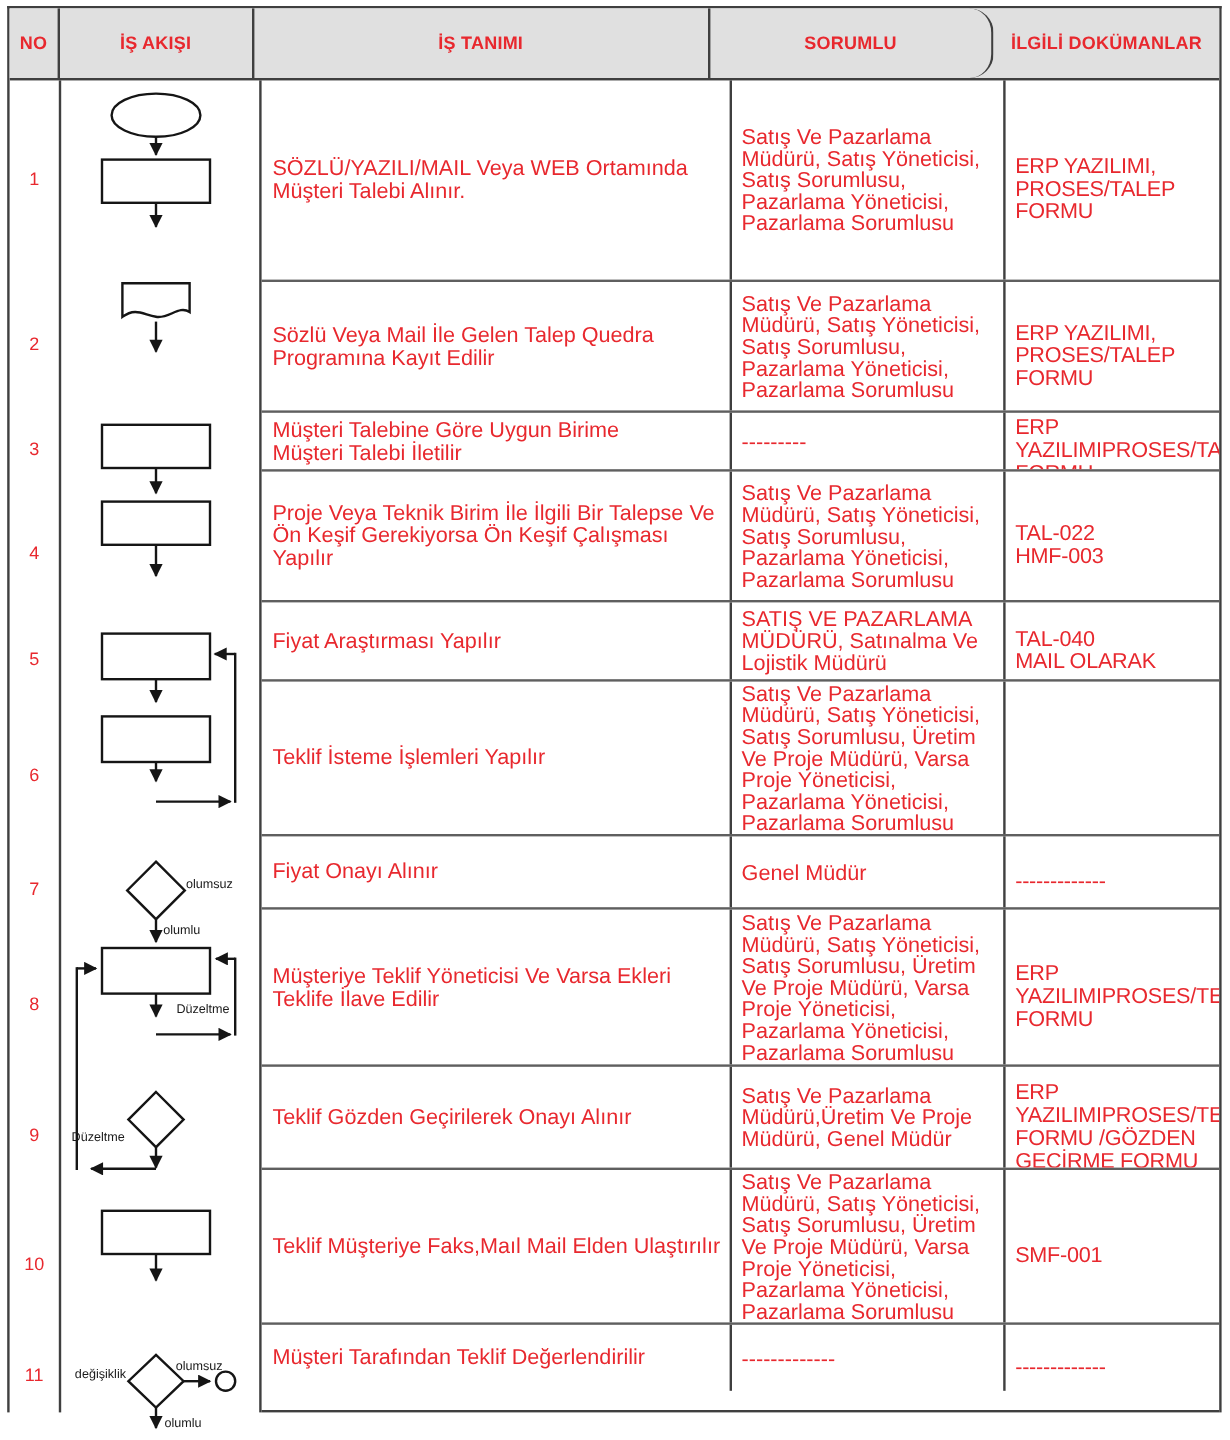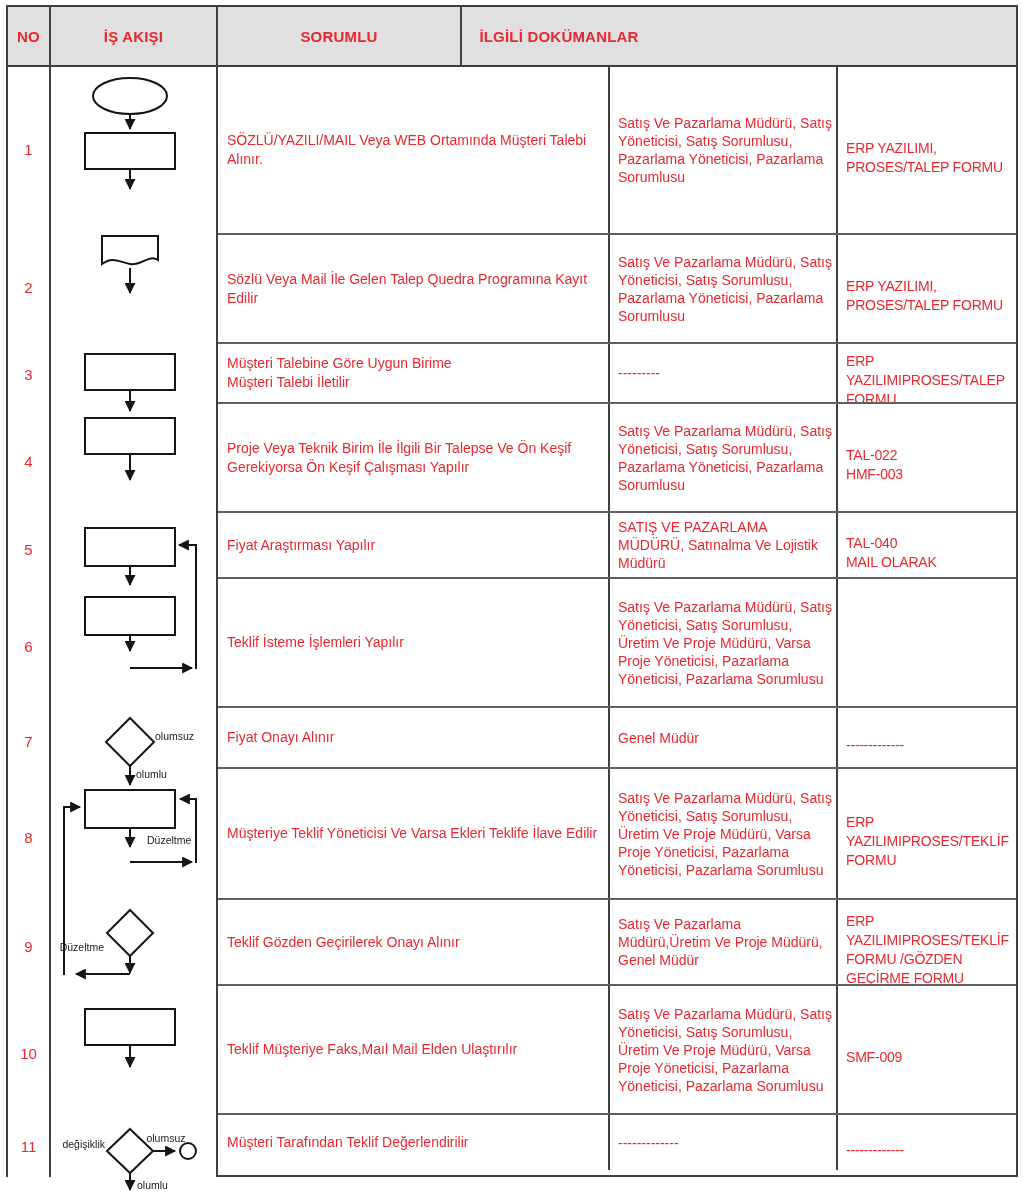--- a/index.html
+++ b/index.html
@@ -13,55 +13,56 @@
   }
   
   .thead{display:flex;height:58px;background:var(--header-bg);border-bottom:2px solid var(--line);}
   .th{
     box-sizing:border-box;display:flex;align-items:center;justify-content:center;
     color:var(--red);font-weight:bold;font-size:15px;letter-spacing:.2px;
   }
   .th-no{width:43px;border-right:2px solid var(--line);}
   .th-akis{width:167px;border-right:2px solid var(--line);}
   .th-tanim{width:392px;border-right:2px solid var(--line);}
-  .th-sorumlu{width:244px;border-right:2px solid var(--line);}
+  .th-sorumlu{width:244px;border-right:2px solid var(--line);border-radius:20px;}
   .th-dokuman{width:194px;}
   
   .tbody{display:flex;height:1110px;}
   .no-col{width:43px;position:relative;border-right:2px solid var(--line);box-sizing:border-box;}
   .no-num{position:absolute;left:0;width:100%;text-align:center;color:var(--red);font-size:15px;}
   .n1{top:74px}.n2{top:212px}.n3{top:299px}.n4{top:386px}.n5{top:474px}
   .n6{top:571px}.n7{top:666px}.n8{top:762px}.n9{top:871px}.n10{top:978px}.n11{top:1071px}
   .flow-col{width:167px;border-right:2px solid var(--line);box-sizing:border-box;overflow:visible;}
   .flow-col svg{display:block;overflow:visible;}
   .rows-area{width:798px;border-bottom:2px solid var(--line);box-sizing:border-box;}
   .trow{display:flex;border-bottom:2px solid #5f5f5f;box-sizing:border-box;}
   .trow:last-child{border-bottom:none;}
-  .r1{height:168px}.r2{height:109px}.r3{height:60px}.r4{height:109px}.r5{height:66px}
+  .r1{height:168px}.r2{height:109px}.r3{height:49px}.r4{height:109px}.r5{height:66px}
   .r6{height:129px}.r7{height:61px}.r8{height:131px}.r9{height:86px}.r10{height:129px}.r11{height:55px}
   .cell{
     box-sizing:border-box;display:flex;align-items:center;
-    color:var(--red);font-size:14px;white-space:pre-line;overflow:hidden;
+    color:var(--red);font-size:18px;white-space:pre-line;overflow:hidden;
   }
   .tanim{width:392px;border-right:2px solid var(--line);padding:2px 4px 2px 9px;line-height:19px;}
   .sorumlu{width:228px;border-right:2px solid var(--line);padding:2px 3px 2px 8px;line-height:18px;}
   .dokuman{width:178px;padding:17px 2px 2px 8px;line-height:19px;letter-spacing:-0.2px;}
   
   .fshape{fill:#ffffff;stroke:#151515;stroke-width:2px;}
   .fline{fill:none;stroke:#151515;stroke-width:2px;}
   .flabel{fill:#1a1a1a;font-family:"Liberation Sans",sans-serif;font-size:10.5px;}
 </style>
 </head>
 <body>
 
 <div class="doc-table">
 
   <div class="thead">
     <div class="th th-no">NO</div>
     <div class="th th-akis">İŞ AKIŞI</div>
+    <div class="th th-tanim">İŞ TANIMI</div>
     <div class="th th-sorumlu">SORUMLU</div>
     <div class="th th-dokuman">İLGİLİ DOKÜMANLAR</div>
   </div>
 
   <div class="tbody">
 
     <div class="no-col">
       <div class="no-num n1">1</div>
       <div class="no-num n2">2</div>
       <div class="no-num n3">3</div>
@@ -184,21 +185,21 @@
         <div class="cell dokuman">ERP YAZILIMIPROSES/TEKLİF FORMU</div>
       </div>
       <div class="trow r9">
         <div class="cell tanim">Teklif Gözden Geçirilerek Onayı Alınır</div>
         <div class="cell sorumlu">Satış Ve Pazarlama Müdürü,Üretim Ve Proje Müdürü, Genel Müdür</div>
         <div class="cell dokuman">ERP YAZILIMIPROSES/TEKLİF FORMU /GÖZDEN GEÇİRME FORMU</div>
       </div>
       <div class="trow r10">
         <div class="cell tanim">Teklif Müşteriye Faks,Maıl Mail Elden Ulaştırılır</div>
         <div class="cell sorumlu">Satış Ve Pazarlama Müdürü, Satış Yöneticisi, Satış Sorumlusu, Üretim Ve Proje Müdürü, Varsa Proje Yöneticisi, Pazarlama Yöneticisi, Pazarlama Sorumlusu</div>
-        <div class="cell dokuman">SMF-009</div>
+        <div class="cell dokuman">SMF-001</div>
       </div>
       <div class="trow r11">
         <div class="cell tanim">Müşteri Tarafından Teklif Değerlendirilir</div>
         <div class="cell sorumlu">-------------</div>
         <div class="cell dokuman">-------------</div>
       </div>
     </div>
 
   </div>
 </div>

